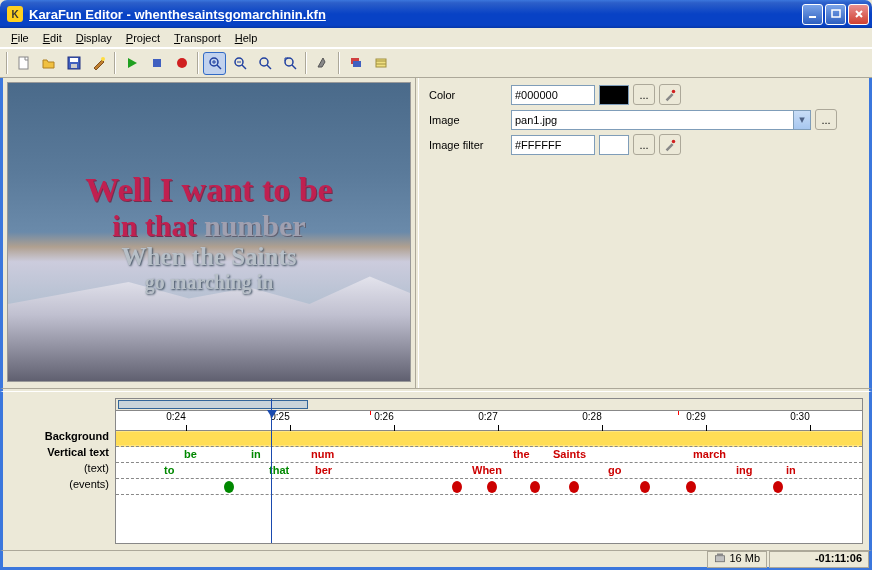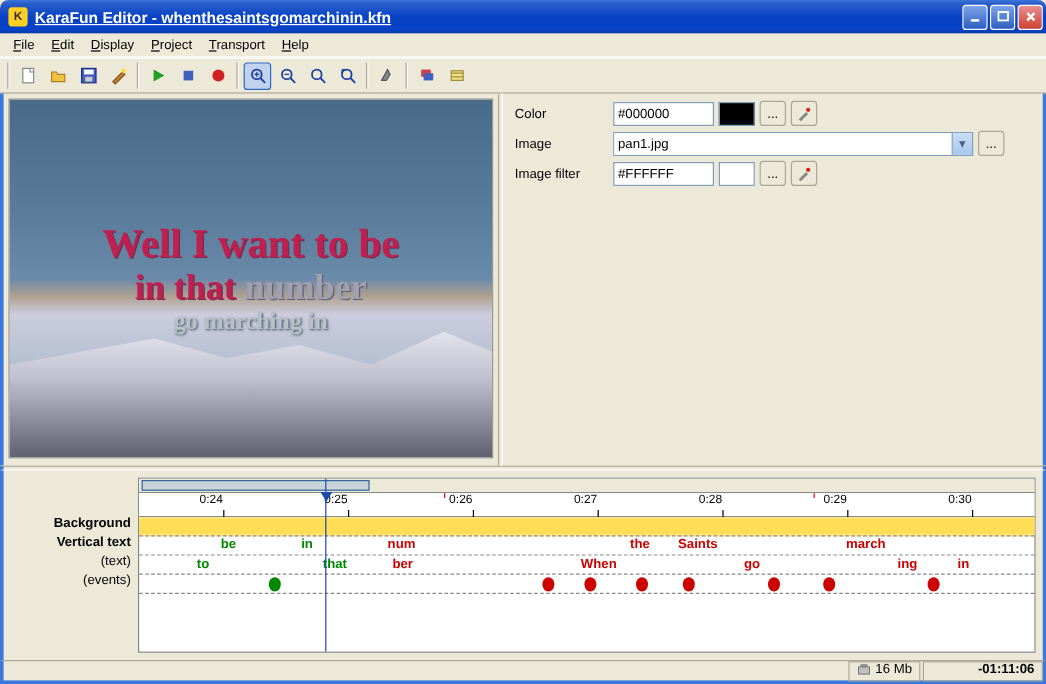--- a/index.html
+++ b/index.html
@@ -58,21 +58,21 @@
 .ruler { height: 20px; border-bottom: 1px solid #888; background: #fff; position: relative; }
 .tick { position: absolute; top: 0; font-size: 10px; }
 .tick::before { content: ""; position: absolute; left: 50%; top: 14px; width: 1px; height: 6px; background: #000; }
 .tick-label { transform: translateX(-50%); display: inline-block; }
 .tick-red { position: absolute; top: 0; width: 1px; height: 4px; background: red; }
 .track { height: 16px; border-bottom: 1px dashed #888; position: relative; }
 .track-bg { background: #ffe680; }
 .track-yellow-fill { position: absolute; left: 0; right: 0; top: 1px; bottom: 1px; background: #ffdd55; }
 .ly-word { position: absolute; font-size: 11px; font-weight: bold; top: 1px; text-align: right; }
 .ly-green { color: #008800; }
-.ly-red { color: #cc0000; margin-left: 12px; }
+.ly-red { color: #cc0000; }
 .ev-dot { position: absolute; width: 10px; height: 12px; border-radius: 50%; top: 2px; }
 .ev-green { background: #008800; }
 .ev-red { background: #cc0000; }
 .playhead { position: absolute; top: 0; bottom: 0; width: 1px; background: #1a4aae; left: 155px; }
 .playhead::before { content: ""; position: absolute; top: 11px; left: -4px; width: 0; height: 0; border-left: 5px solid transparent; border-right: 5px solid transparent; border-top: 8px solid #1a4aae; }
 
 .statusbar { height: 20px; background: #ece9d8; border-top: 1px solid #aca899; display: flex; align-items: center; border-left: 3px solid #3b77dd; border-right: 3px solid #3b77dd; border-bottom: 3px solid #3b77dd; }
 .status-cell { border: 1px solid #aca899; height: 17px; display: flex; align-items: flex-start; padding: 0 6px; margin-left: 2px; }
 .status-spacer { flex: 1; }
 </style>
@@ -201,20 +201,21 @@
     </div>
 </div>
 
 <div class="content-area">
   <div class="preview-panel">
     <div class="preview-img">
       <div class="lyric lyric-sung">Well I want to be</div>
       <div class="lyric lyric-current">
         <span class="sung">in that </span><span class="unsung">number</span>
       </div>
+      <div class="lyric lyric-upcoming">When the Saints</div>
       <div class="lyric lyric-upcoming2">go marching in</div>
     </div>
   </div>
   <div class="splitter-v"></div>
   <div class="props-panel">
     <div class="prop-row">
       <div class="prop-label">Color</div>
       <input class="prop-input" style="width: 84px;" value="#000000">
       <div class="swatch" style="background:#000"></div>
       <div class="small-btn">...</div>

